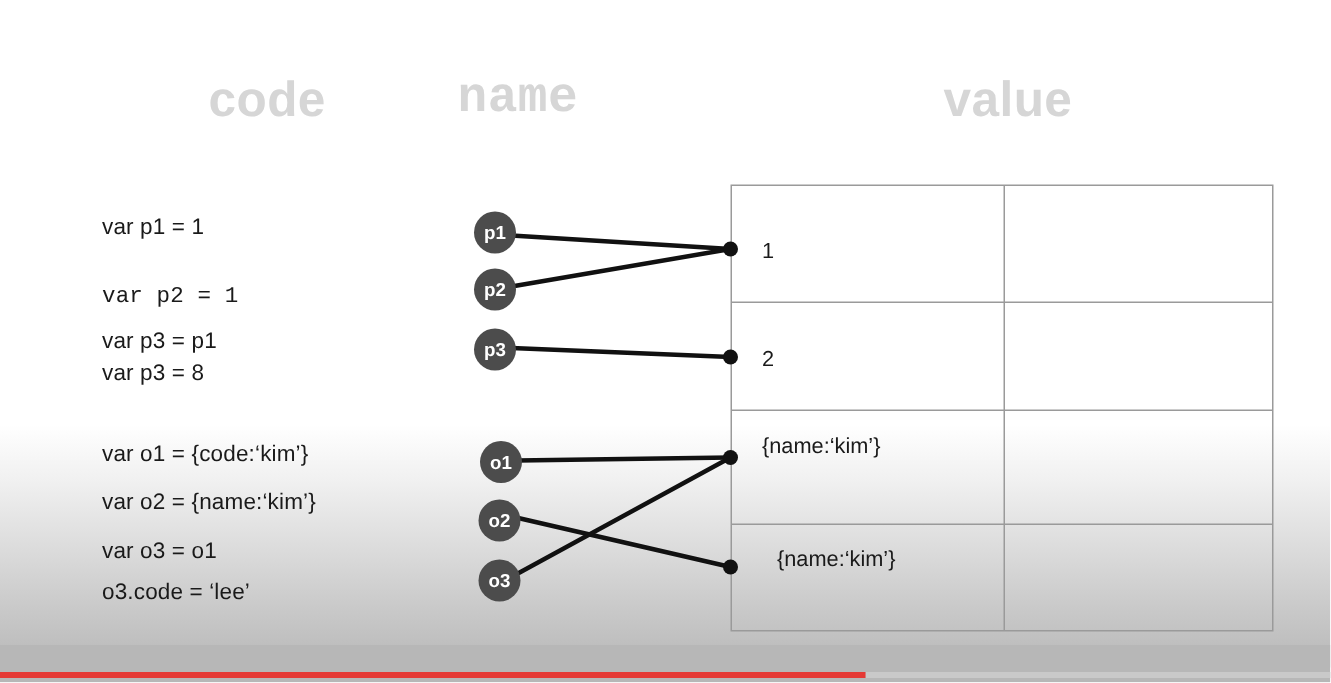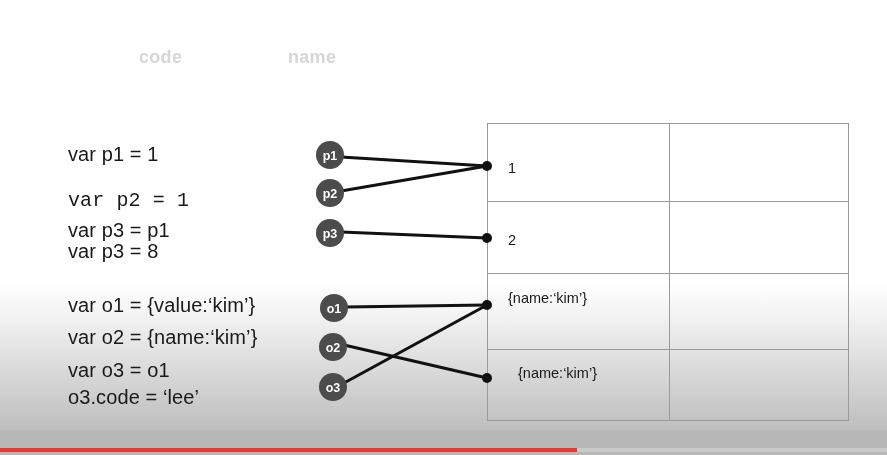--- a/index.html
+++ b/index.html
@@ -37,34 +37,34 @@
     width: 887px;
     height: 25px;
     background: #b7b7b7;
     pointer-events: none;
   }
 
   
   .col-heading {
     position: absolute;
     font-weight: bold;
-    font-size: 18px;
+    font-size: 33px;
     color: #d6d6d6;
     letter-spacing: 0.3px;
     white-space: nowrap;
   }
   #heading-code  { left: 139px; top: 47px; }
-  #heading-name  { left: 288px; top: 47px; }
+  #heading-name  { left: 305px; top: 47px; font-family: Liberation Mono, monospace; }
   #heading-value { left: 629px; top: 47px; }
 
   
   .code-line {
     position: absolute;
     left: 68px;
-    font-size: 20px;
+    font-size: 15px;
     color: #1a1a1a;
     white-space: nowrap;
     letter-spacing: 0.1px;
   }
 
   
   #value-table {
     position: absolute;
     left: 487px;
     top: 123px;
@@ -154,27 +154,28 @@
 </head>
 <body>
 
 <div id="slide">
 
   <div class="bg-gradient"></div>
   <div class="bg-gradient-tail"></div>
 
   <div class="col-heading" id="heading-code">code</div>
   <div class="col-heading" id="heading-name">name</div>
+  <div class="col-heading" id="heading-value">value</div>
 
   <div id="code-block">
       <div class="code-line" style="top: 143px;">var p1 = 1</div>
       <div class="code-line" style="top: 189px; font-family: Liberation Mono, monospace;">var p2 = 1</div>
       <div class="code-line" style="top: 207px; margin-top: 12px;">var p3 = p1</div>
       <div class="code-line" style="top: 240px;">var p3 = 8</div>
-      <div class="code-line" style="top: 294px;">var o1 = {value:‘kim’}</div>
+      <div class="code-line" style="top: 294px;">var o1 = {code:‘kim’}</div>
       <div class="code-line" style="top: 326px;">var o2 = {name:‘kim’}</div>
       <div class="code-line" style="top: 359px;">var o3 = o1</div>
       <div class="code-line" style="top: 386px;">o3.code = ‘lee’</div>
     </div>
 
   <div id="value-table">
     <div id="table-lines">
         <div class="table-hline" style="top: 77px;"></div>
         <div class="table-hline" style="top: 149px;"></div>
         <div class="table-hline" style="top: 225px;"></div>

